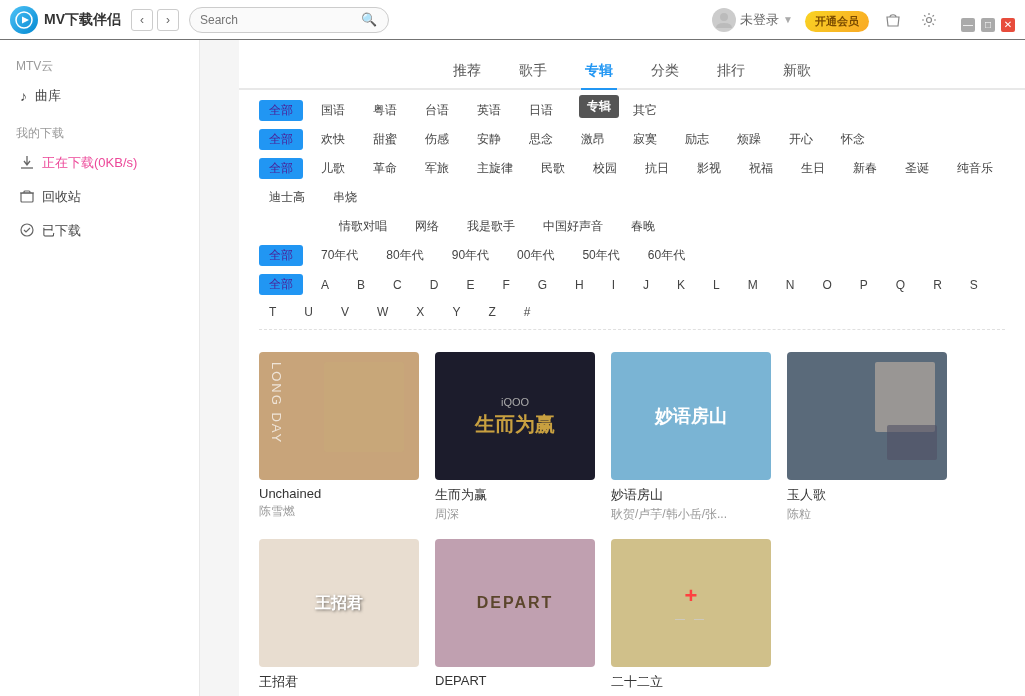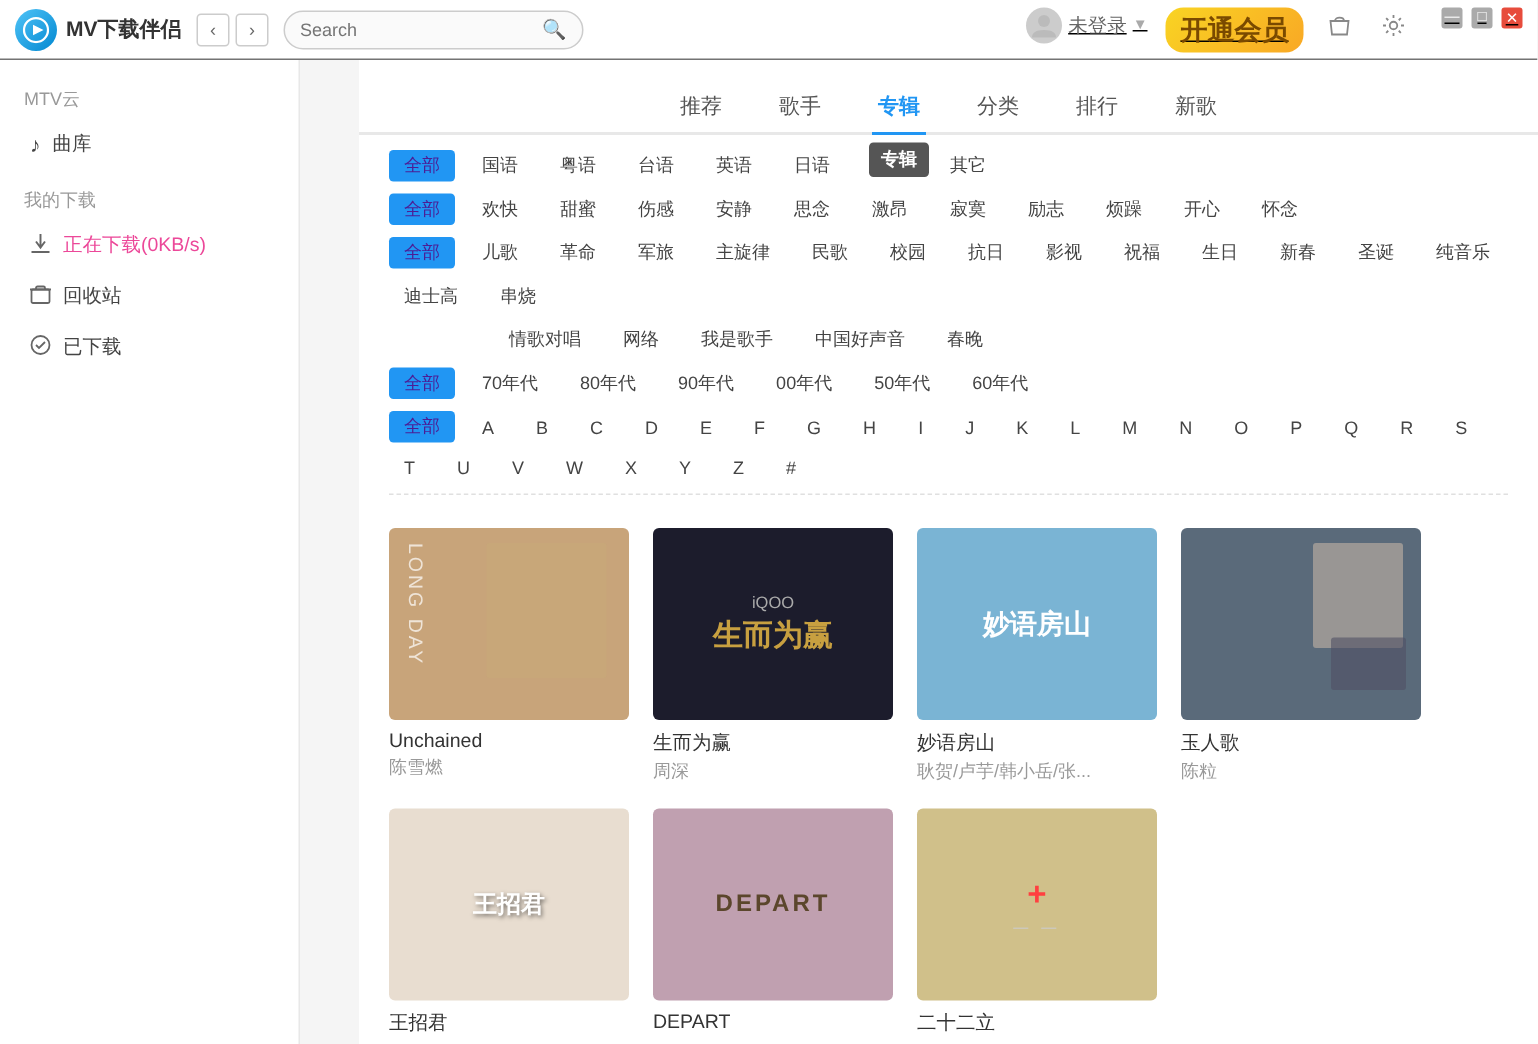--- a/index.html
+++ b/index.html
@@ -49,37 +49,36 @@
       padding: 0 10px;
       background: #fafafa;
       gap: 6px;
     }
     .search-bar input {
       border: none; background: transparent; outline: none; font-size: 12px; color: #999; flex: 1;
     }
     .title-bar-spacer { flex: 1; }
     .title-bar-right {
       display: flex;
-      align-items: flex-start;
+      align-items: flex-end;
       gap: 12px;
-      text-decoration: underline;
     }
     .user-area {
       display: flex; align-items: center; gap: 4px; cursor: pointer; color: #666; font-size: 13px;
     }
     .user-avatar {
       width: 24px; height: 24px; border-radius: 50%;
       background: #ccc;
       display: flex; align-items: center; justify-content: center;
       font-size: 14px; color: #fff;
     }
     .vip-btn {
       background: linear-gradient(135deg, #f9d423, #f9a825);
       border: none; border-radius: 12px;
-      padding: 3px 10px; font-size: 18px; color: #7a4a00; cursor: pointer; font-weight: bold;
+      padding: 3px 10px; font-size: 11px; color: #7a4a00; cursor: pointer; font-weight: bold;
     }
     .icon-btn {
       width: 24px; height: 24px;
       display: flex; align-items: center; justify-content: center;
       cursor: pointer; color: #777; font-size: 16px;
     }
     .win-controls { display: flex; gap: 6px; margin-left: 8px; }
     .win-btn {
       width: 14px; height: 14px; border-radius: 2px;
       display: flex; align-items: center; justify-content: center;

